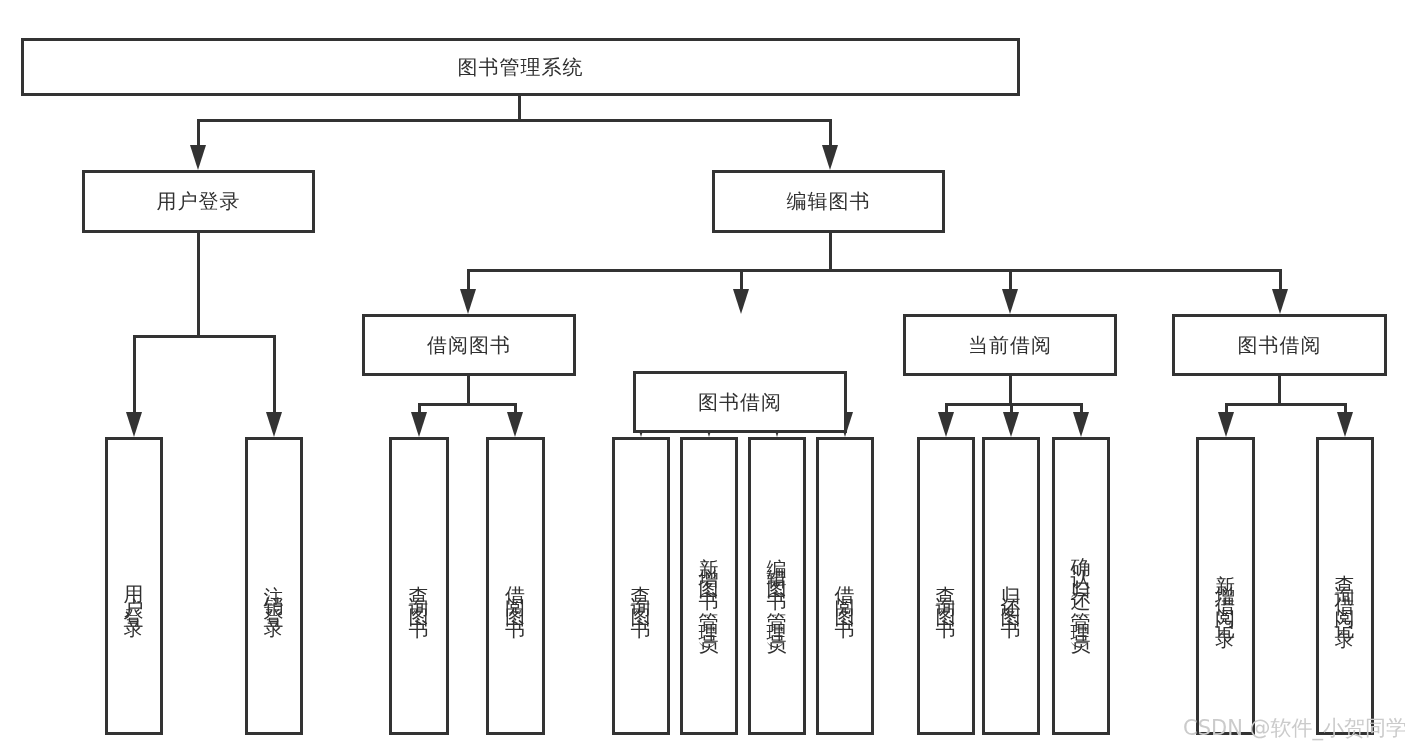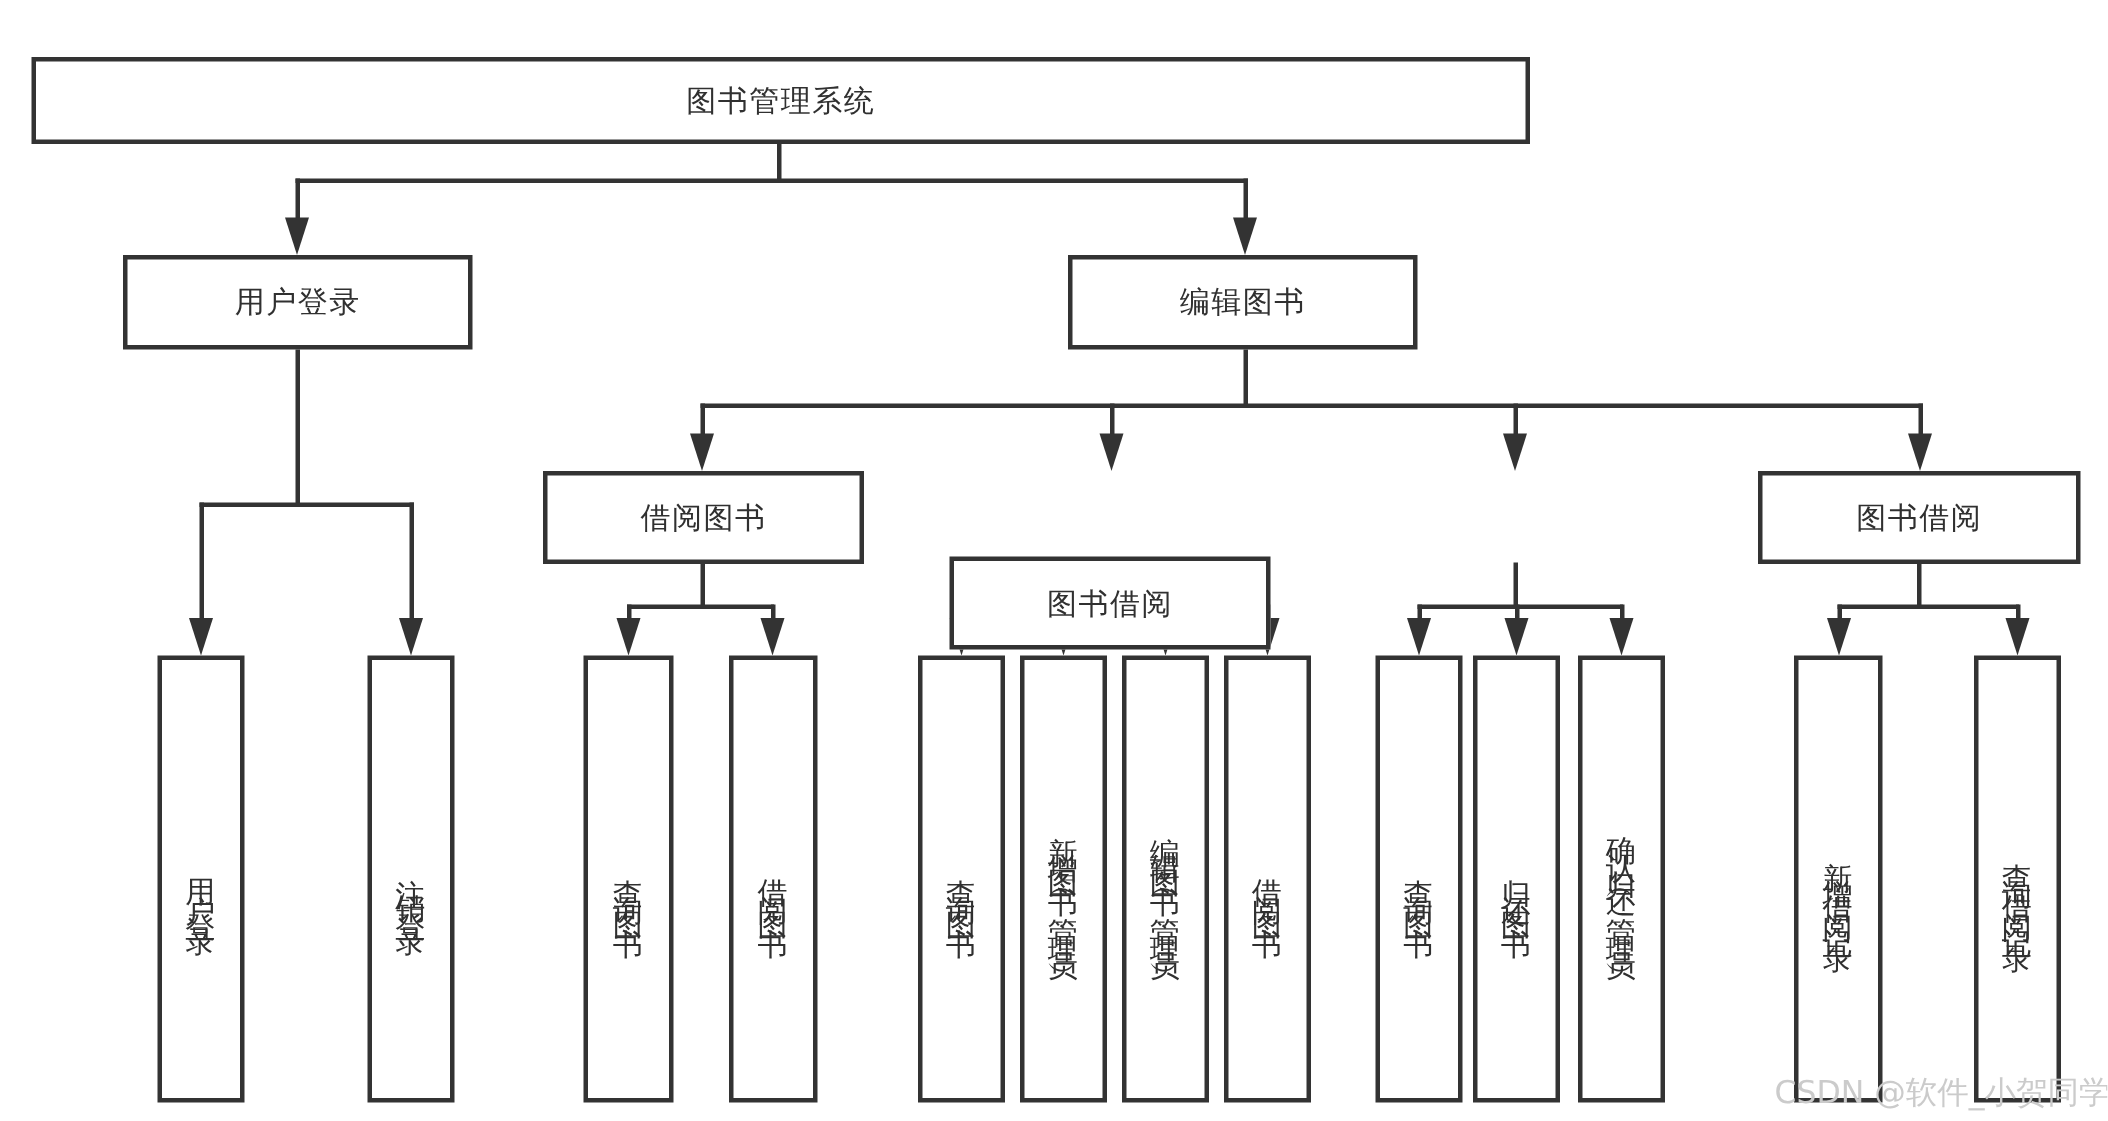--- a/index.html
+++ b/index.html
@@ -71,20 +71,23 @@
   <div class="vl" style="left:1009px;top:269px;height:24px;"></div>
   <div class="ar" style="left:1002px;top:289px;"></div>
   <div class="vl" style="left:1279px;top:269px;height:24px;"></div>
   <div class="ar" style="left:1272px;top:289px;"></div>
 
   <div class="node" style="left:362px;top:314px;width:214px;height:62px;">
     <span>借阅图书</span>
   </div>
   <div class="node" style="left:633px;top:327px;width:214px;height:62px;margin-top:44px;">
     <span>图书借阅</span>
+  </div>
+  <div class="node" style="left:903px;top:314px;width:214px;height:62px;">
+    <span>当前借阅</span>
   </div>
   <div class="node" style="left:1172px;top:314px;width:215px;height:62px;">
     <span>图书借阅</span>
   </div>
 
   <div class="vl" style="left:467px;top:375px;height:31px;"></div>
   <div class="hl" style="left:418px;top:403px;width:98px;"></div>
   <div class="vl" style="left:418px;top:403px;height:12px;"></div>
   <div class="ar" style="left:411px;top:412px;"></div>
   <div class="vl" style="left:514px;top:403px;height:12px;"></div>

